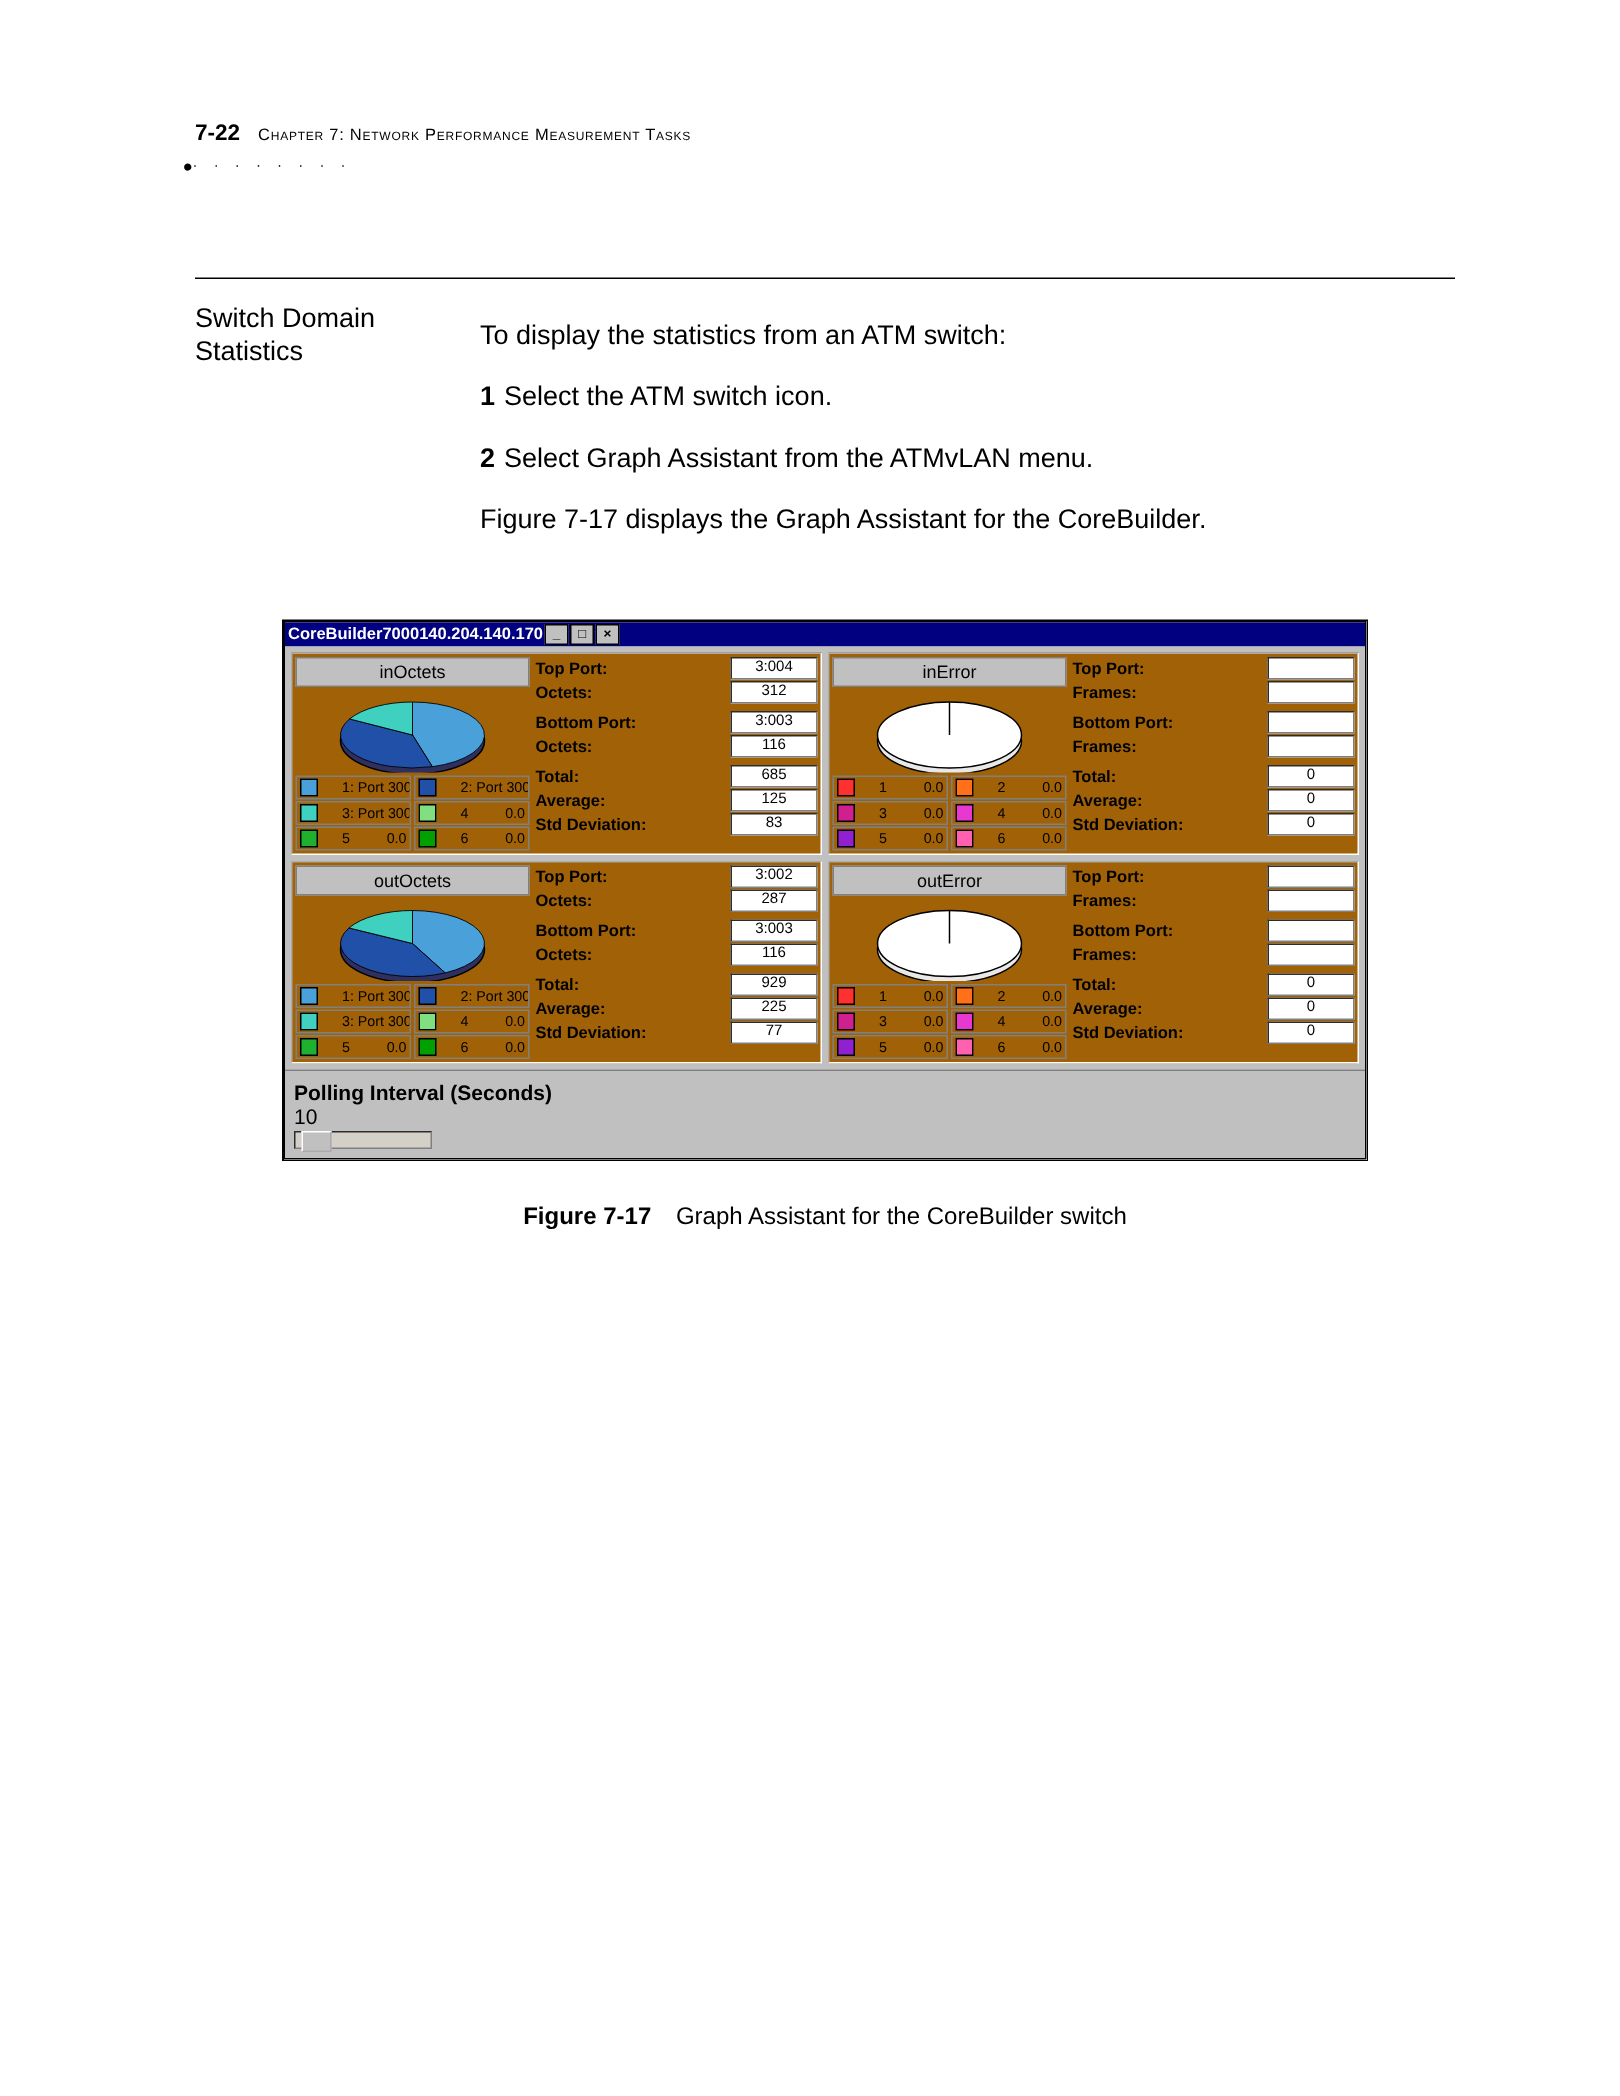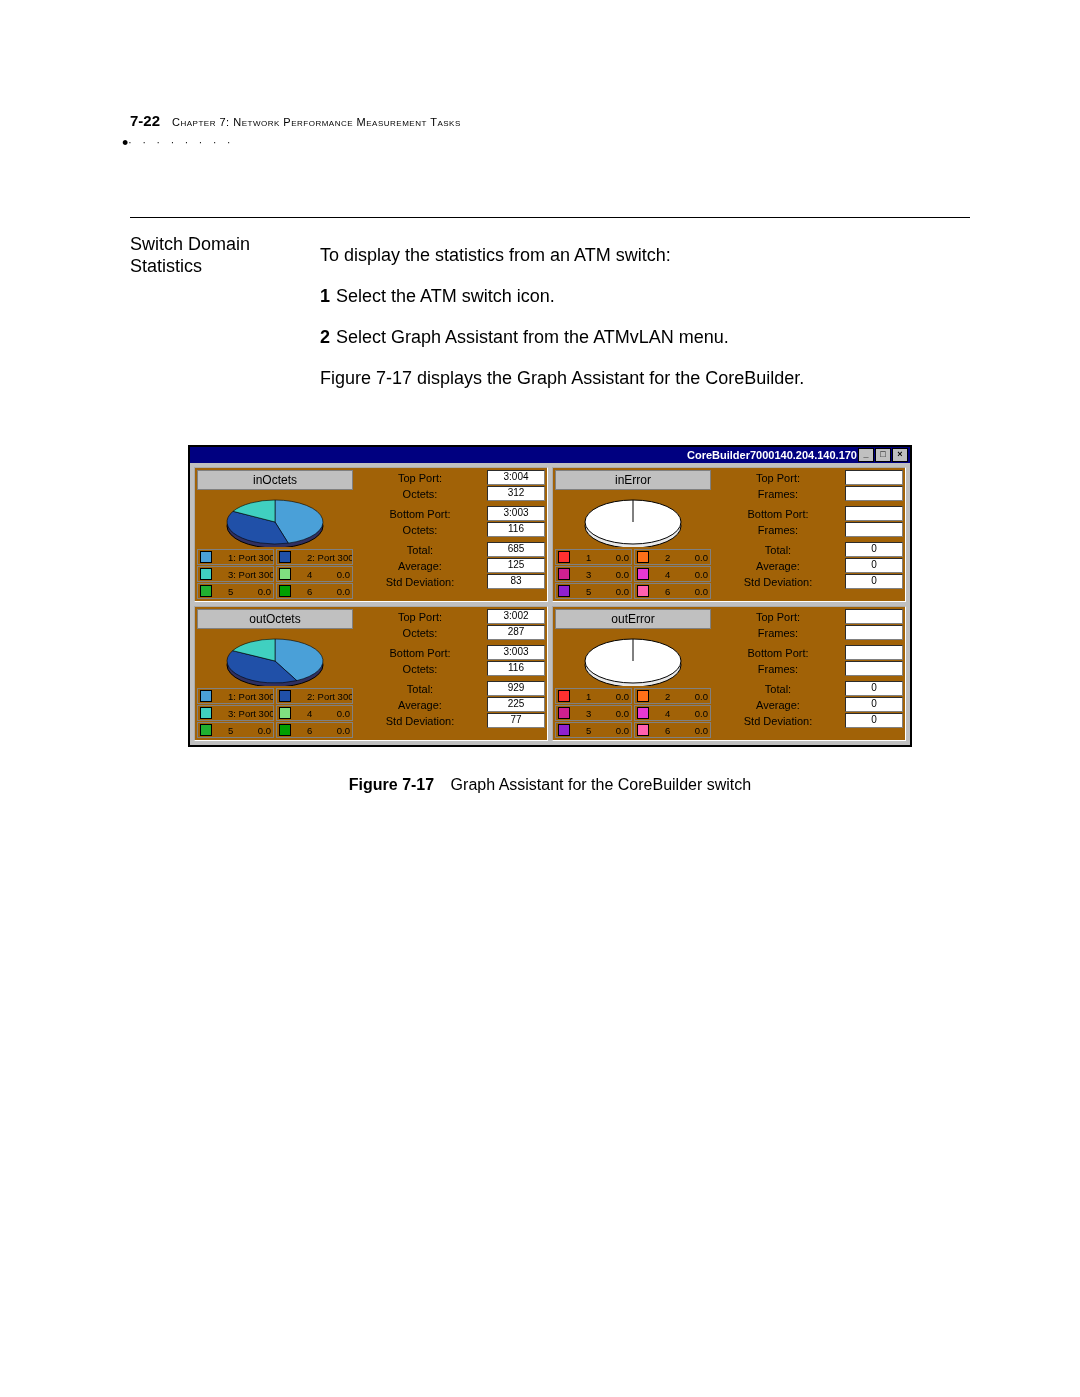--- a/index.html
+++ b/index.html
@@ -5,21 +5,21 @@
   body {
     margin: 0;
     background: #fff;
     font-family: Arial, Helvetica, sans-serif;
     color: #000;
     width: 1080px;
     height: 1397px;
     position: relative;
   }
   .page {
-    padding: 112px 110px 0 130px;
+    padding: 80px 110px 0 130px;
   }
   .header-row {
     display: flex;
     align-items: baseline;
     gap: 12px;
     font-size: 15px;
     padding-left: 0;
   }
   .page-num { font-weight: bold; }
   .chapter { font-variant: small-caps; letter-spacing: 0.5px; font-size: 11px;}
@@ -61,21 +61,21 @@
     border: 1px solid #000;
     box-shadow: 0 0 0 1px #000;
     font-family: Arial, sans-serif;
     font-size: 11px;
   }
   .titlebar {
     background: #000080;
     color: #fff;
     display: flex;
     align-items: center;
-    justify-content: flex-end;
+    justify-content: flex-start;
     padding: 1px 2px;
     font-size: 11px;
     font-weight: bold;
   }
   .titlebar .t-right { display:flex; gap:0; }
   .tb-btn { width:14px; height:12px; background:#c0c0c0; border:1px solid #000; margin-left:1px; font-size:9px; line-height:10px; text-align:center; color:#000; font-weight:bold;}
   .menubar {
     background: #c0c0c0;
     display: flex;
     justify-content: space-between;
@@ -134,21 +134,21 @@
     padding: 2px;
   }
   .stat-row {
     display: flex;
     justify-content: flex-end;
     align-items: center;
     gap: 4px;
     margin-bottom: 1px;
     font-size: 11px;
   }
-  .stat-row .sl { text-align: center; flex:1; }
+  .stat-row .sl { text-align: left; flex:1;font-weight:bold; }
   .stat-row .sv {
     width: 50px;
     background: #fff;
     border: 1px inset #808080;
     padding: 0 3px;
     height: 13px;
     font-size: 10px;
     text-align: center;
   }
   .stat-row.norm .sl { font-size: 11px; }
@@ -504,19 +504,26 @@
                 <span class="sv">0</span>
               </div>
     <div class="stat-row norm">
                 <span class="sl">Std Deviation:</span>
                 <span class="sv">0</span>
               </div>
   </div>
   </div>
         </div>
     </div>
+    <div class="footer-poll">
+      <div>Polling Interval (Seconds)</div>
+      <div class="pv">10</div>
+      <div class="slider-track">
+          <div class="slider-thumb"></div>
+        </div>
+    </div>
   </div>
 
   <div class="caption">
     <b>Figure 7-17</b>
     <span>Graph Assistant for the CoreBuilder switch</span>
   </div>
 </div>
 
 </body></html>

